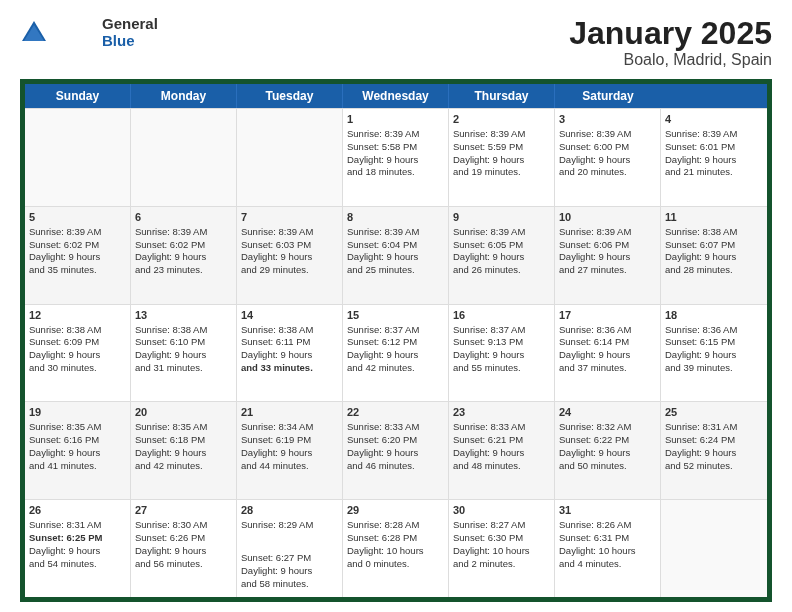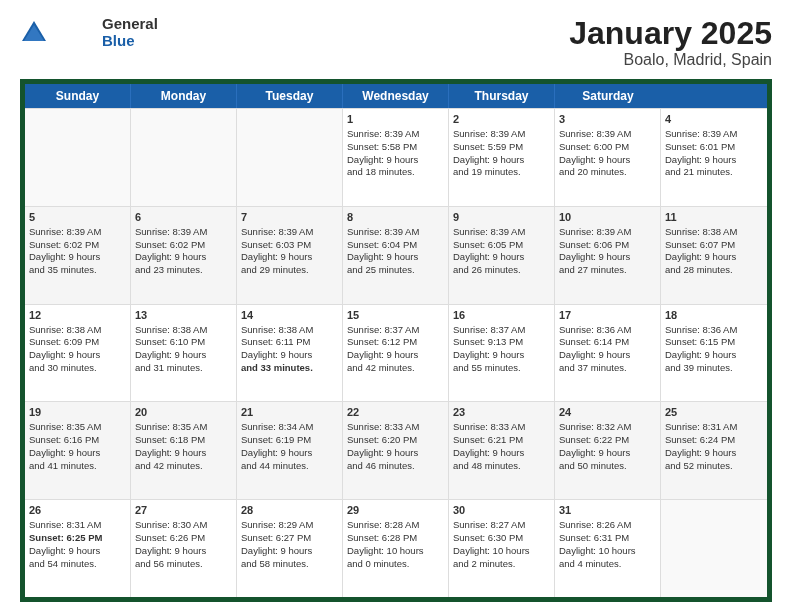--- a/index.html
+++ b/index.html
@@ -338,21 +338,21 @@
           <div class="cal-cell">
             <span class="day-num">27</span>
             <span style="display: block;">Sunrise: 8:30 AM</span>
             <span style="display: block;">Sunset: 6:26 PM</span>
             <span style="display: block;">Daylight: 9 hours</span>
             <span style="display: block;">and 56 minutes.</span>
           </div>
           <div class="cal-cell">
             <span class="day-num">28</span>
             <span style="display: block;">Sunrise: 8:29 AM</span>
-            <span style="display: block;">Sunset: 6:27 PM</span>
+            <span style="display: block; margin-top: 20px;">Sunset: 6:27 PM</span>
             <span style="display: block;">Daylight: 9 hours</span>
             <span style="display: block;">and 58 minutes.</span>
           </div>
           <div class="cal-cell">
             <span class="day-num">29</span>
             <span style="display: block;">Sunrise: 8:28 AM</span>
             <span style="display: block;">Sunset: 6:28 PM</span>
             <span style="display: block;">Daylight: 10 hours</span>
             <span style="display: block;">and 0 minutes.</span>
           </div>

